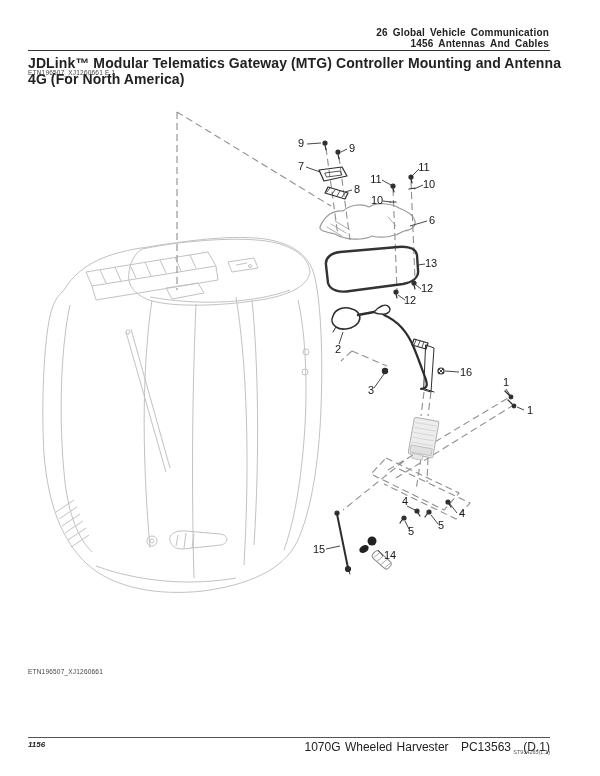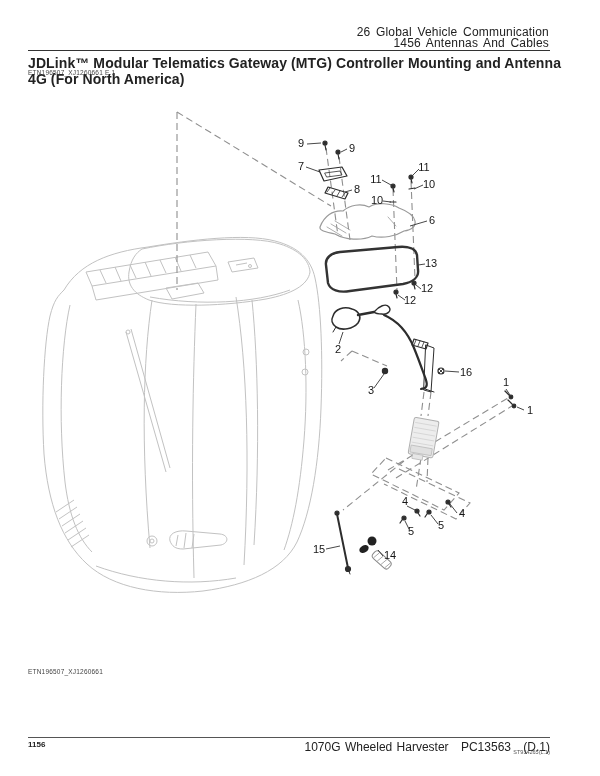--- a/index.html
+++ b/index.html
@@ -1,29 +1,29 @@
 <!DOCTYPE html>
 <html><head>
 <meta charset="utf-8">
 <style>
   html,body{margin:0;padding:0;background:#ffffff;}
   .page{position:relative;width:600px;height:776px;background:#fff;overflow:hidden;
         font-family:"Liberation Sans",sans-serif;color:#1a1a1a;}
   
   .hdr-right{position:absolute;top:27px;right:51px;text-align:right;
-             font-size:12px;font-weight:normal;line-height:11px;letter-spacing:.2px;word-spacing:2px;color:#222;}
+             font-size:10px;font-weight:bold;line-height:11px;letter-spacing:.2px;word-spacing:2px;color:#222;}
   .hdr-rule{position:absolute;top:50px;left:28px;width:522px;height:1.4px;background:#333;}
   .doc-title{position:absolute;top:55px;left:28px;width:540px;margin:0;
              font-size:14px;font-weight:bold;letter-spacing:.1px;color:#222;}
   .doc-ref{position:absolute;top:69px;left:28px;font-size:6.5px;color:#444;letter-spacing:.2px;}
   
   .fig-ref{position:absolute;top:668px;left:28px;font-size:6.5px;color:#444;letter-spacing:.2px;}
   
   .ftr-rule{position:absolute;top:737px;left:28px;width:522px;height:1px;background:#555;}
-  .ftr-page{position:absolute;top:740px;left:28px;font-size:8px;font-weight:bold;color:#222;}
+  .ftr-page{position:absolute;top:740px;left:28px;font-size:8px;font-weight:bold;color:#222;font-style:italic;}
   .ftr-right{position:absolute;top:740px;right:50px;font-size:12px;color:#222;word-spacing:1px;}
   .ftr-right span{margin-left:8px;}
   .ftr-sub{position:absolute;top:749px;right:50px;font-size:5.5px;color:#555;}
   svg{position:absolute;top:0;left:0;}
   svg text{font-family:"Liberation Sans",sans-serif;font-size:11px;fill:#161616;}
 </style>
 </head>
 <body>
 
 <div class="page">

